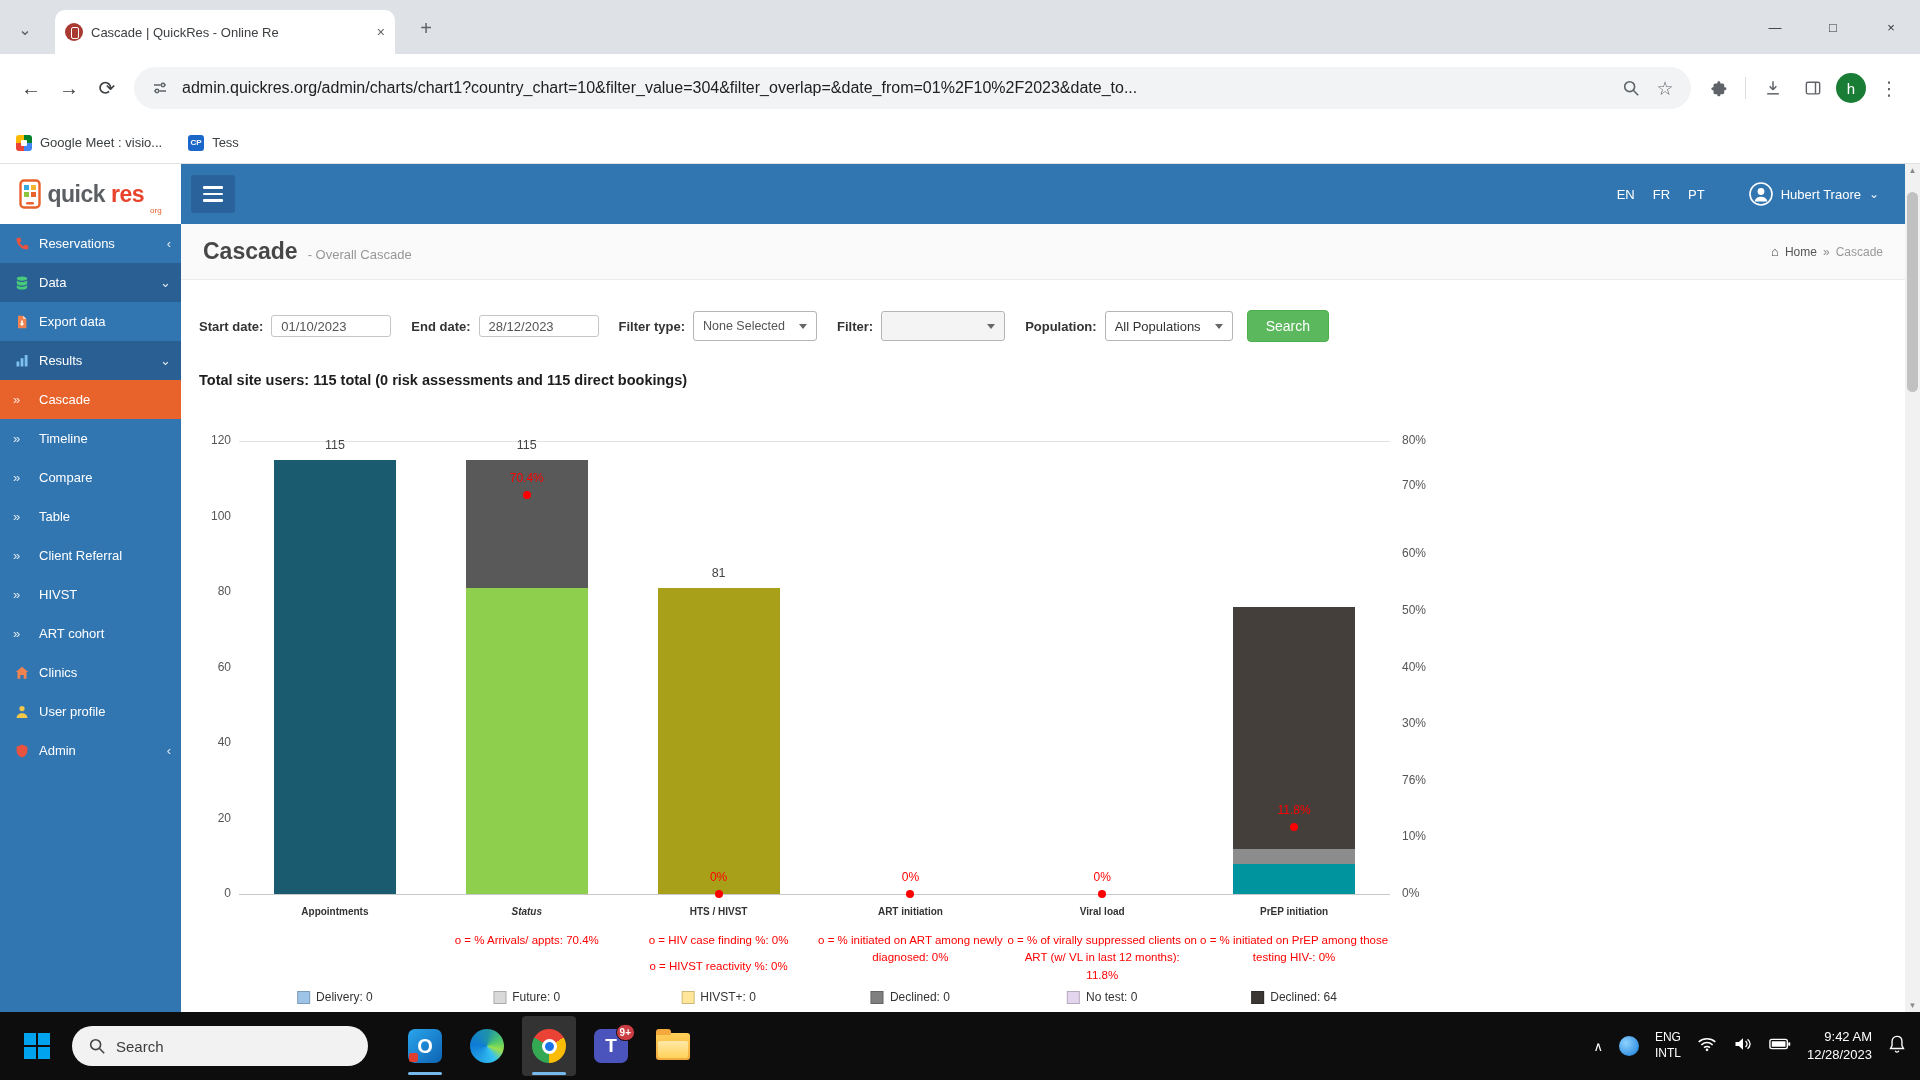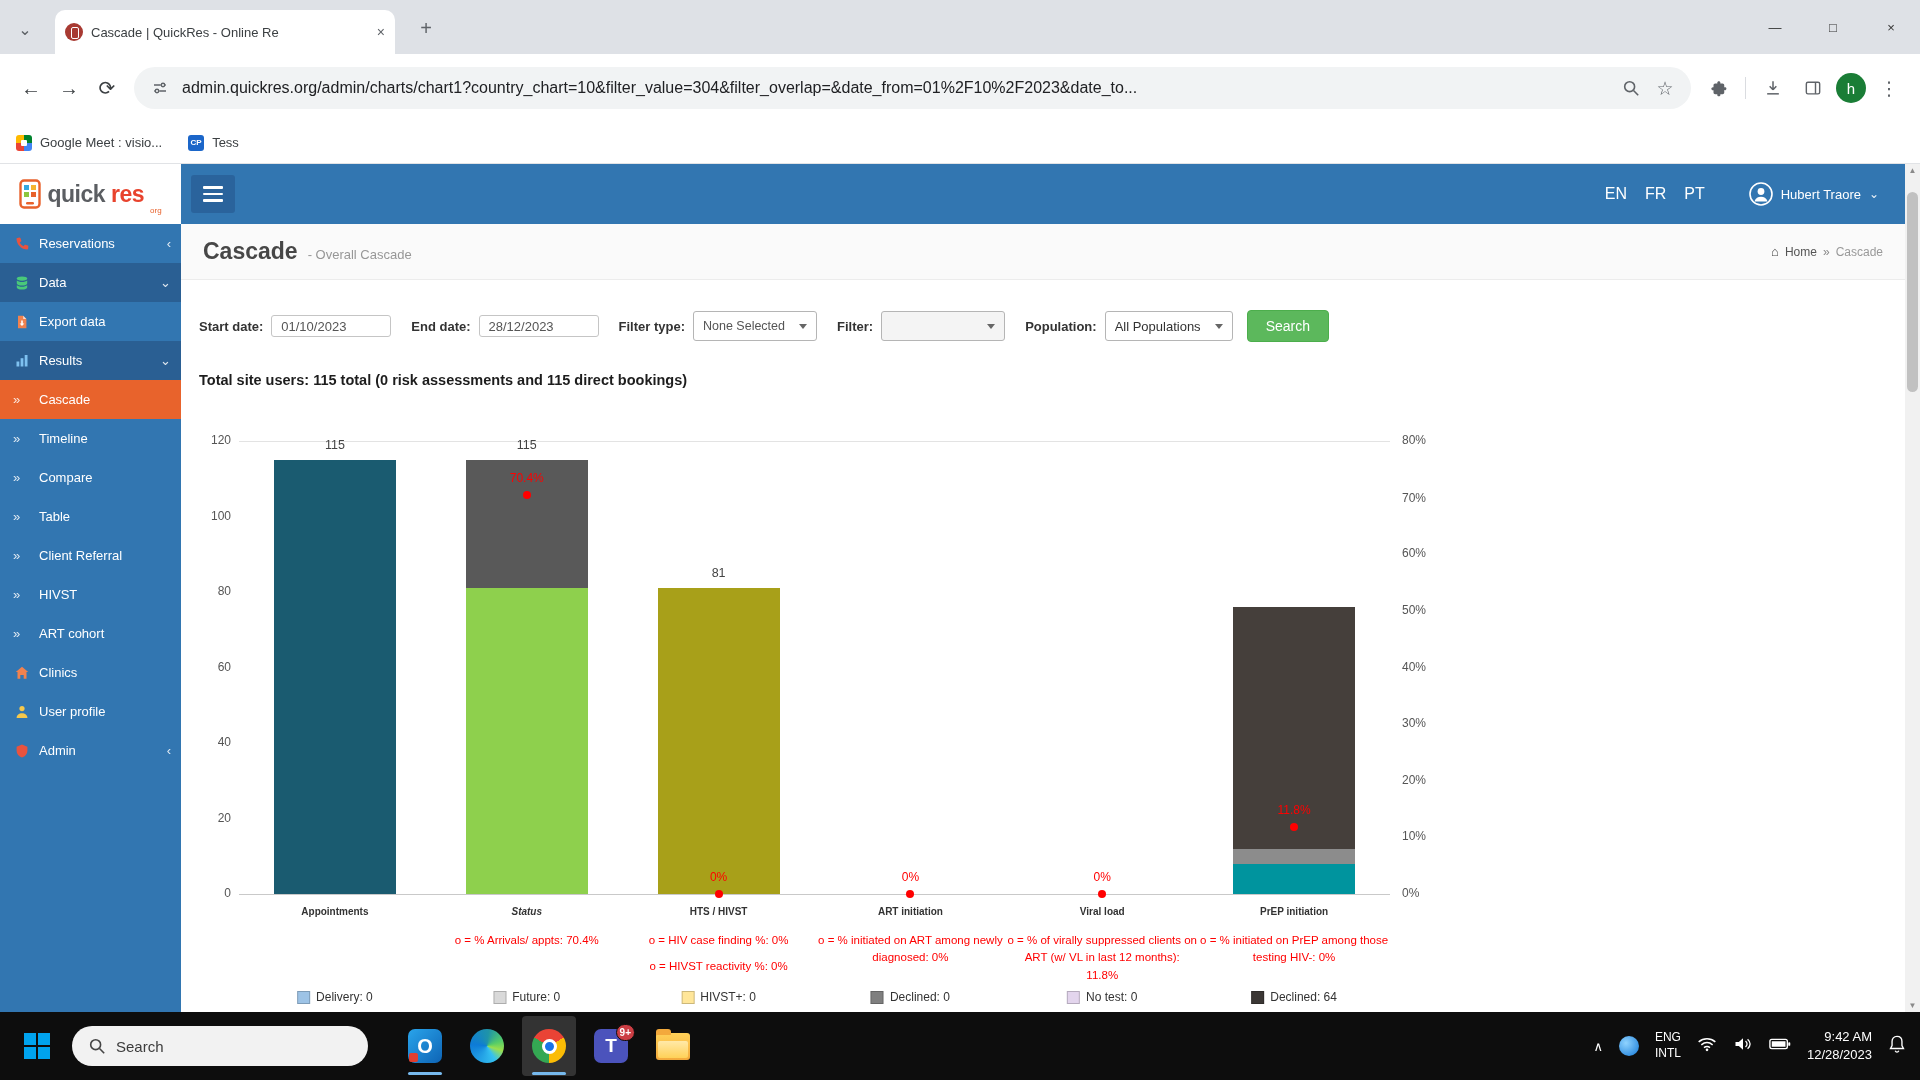--- a/index.html
+++ b/index.html
@@ -48,21 +48,21 @@
   .sb-item.active{background:#e8632c}
   .sb-ico{width:18px;margin-right:8px;display:flex;align-items:center;justify-content:center;flex:0 0 auto}
   .sb-ico.sub{color:rgba(255,255,255,.85);font-size:13px;justify-content:flex-start}
   .sb-label{flex:1}
   .sb-right{opacity:.85;font-size:13px}
 
   #topbar{position:absolute;left:181px;top:0;right:15px;height:60px;background:#3276b1;display:flex;align-items:center;padding:0 26px 0 10px}
   .hamburger{width:44px;height:38px;background:#2a639c;border-radius:3px;display:flex;flex-direction:column;align-items:center;justify-content:center;gap:4px}
   .hamburger span{width:20px;height:2.5px;background:#fff;border-radius:1px}
   #langs{margin-left:auto;display:flex;gap:18px}
-  .lang{color:#fff;font-size:16px}
+  .lang{color:#fff;font-size:13px}
   .user-block{display:flex;align-items:center;gap:8px;margin-left:44px;color:#fff;font-size:13px}
   .user-caret{font-size:12px;opacity:.9}
 
   #page-scrollbar{position:absolute;right:0;top:0;width:15px;height:100%;background:#f1f1f1;display:flex;flex-direction:column;align-items:center;justify-content:space-between;padding:2px 0;font-size:8px;color:#8a8a8a}
   .sb-thumb{position:absolute;left:2px;top:28px;width:11px;height:200px;background:#c1c1c1;border-radius:6px}
 
   #main{position:absolute;left:181px;top:60px;right:15px;bottom:0;background:#fff}
   .page-header{height:56px;background:#fafafa;border-bottom:1px solid #ececec;display:flex;align-items:center;padding:0 22px}
   .page-title{font-size:23px;font-weight:bold;color:#474747}
   .page-subtitle{font-size:13px;color:#979797;margin-left:10px;margin-top:6px}
@@ -377,26 +377,26 @@
         <div class="axisline" style="left: 58px; top: 670px; width: 1151px;"></div>
         <div class="tick-left" style="top: 662px;">0</div>
         <div class="tick-left" style="top: 586.5px;">20</div>
         <div class="tick-left" style="top: 511px;">40</div>
         <div class="tick-left" style="top: 435.5px;">60</div>
         <div class="tick-left" style="top: 360px;">80</div>
         <div class="tick-left" style="top: 284.5px;">100</div>
         <div class="tick-left" style="top: 209px;">120</div>
         <div class="tick-right" style="top: 662px;">0%</div>
         <div class="tick-right" style="top: 605.375px;">10%</div>
-        <div class="tick-right" style="top: 548.75px;">20%</div>
+        <div class="tick-right" style="top: 548.75px;">76%</div>
         <div class="tick-right" style="top: 492.125px;">30%</div>
         <div class="tick-right" style="top: 435.5px;">40%</div>
         <div class="tick-right" style="top: 378.875px;">50%</div>
         <div class="tick-right" style="top: 322.25px;">60%</div>
-        <div class="tick-right" style="top: 267px;">70%</div>
+        <div class="tick-right" style="top: 254px;">70%</div>
         <div class="tick-right" style="top: 209px;">80%</div>
         <div class="bar" style="left: 92.9167px; top: 235.875px; width: 122px; height: 434.125px; background: rgb(26, 91, 112);"></div>
         <div class="total-label" style="left: 113.917px; top: 213.875px;">115</div>
         <div class="cat-label" style="left: 58.9167px; top: 682px;">Appointments</div>
         <div class="legend-item" style="left: 153.917px; top: 766px;">
           <span class="sw" style="background: rgb(157, 195, 230);"></span>
           <span class="lt">Delivery: 0</span>
         </div>
         <div class="bar" style="left: 284.75px; top: 364.225px; width: 122px; height: 305.775px; background: rgb(142, 208, 77);"></div>
         <div class="bar" style="left: 284.75px; top: 235.875px; width: 122px; height: 128.35px; background: rgb(89, 89, 89);"></div>

